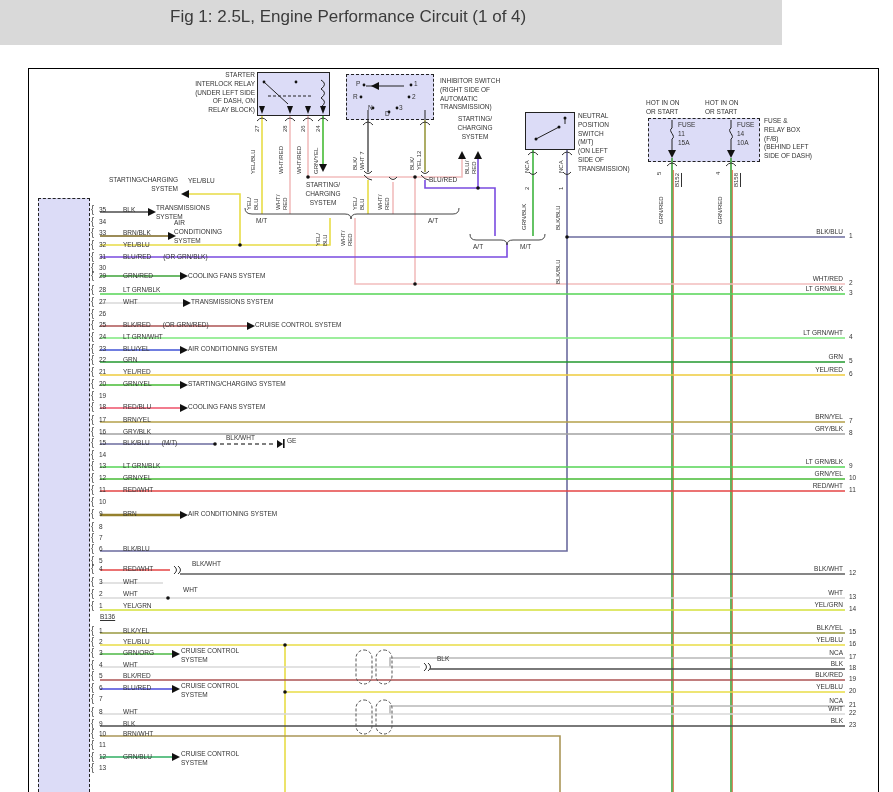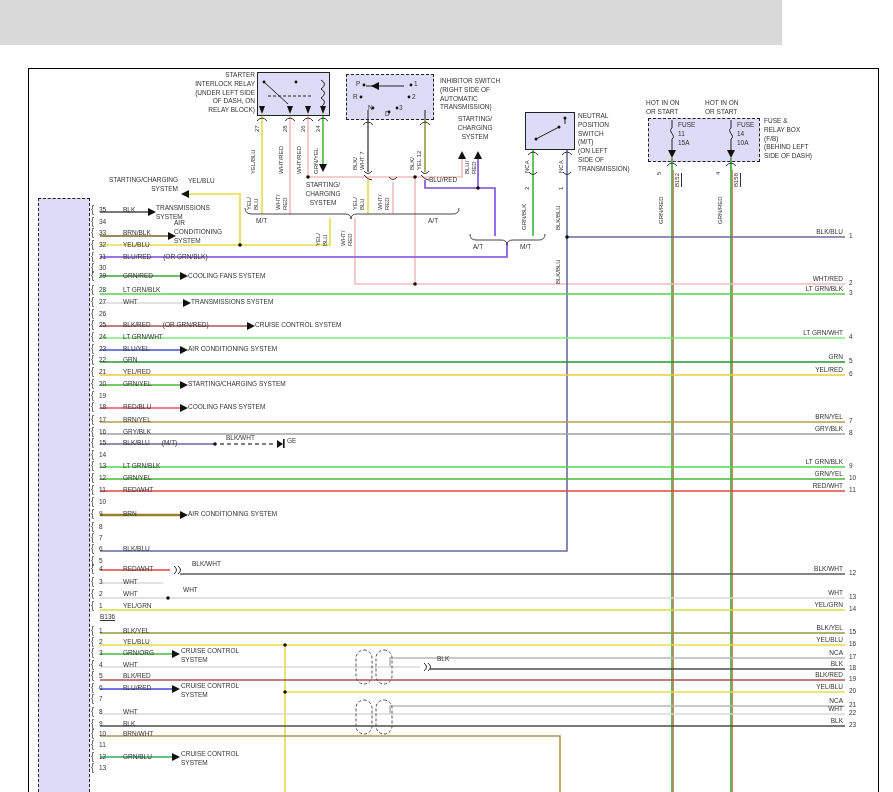--- a/index.html
+++ b/index.html
@@ -23,20 +23,21 @@
   .pinrow .pnote{margin-left:12px;white-space:nowrap;}
   .rl{position:absolute;left:643px;width:200px;text-align:right;font-size:6.5px;color:#333;}
   .rn{position:absolute;left:849px;font-size:6.5px;color:#333;}
   .b136{position:absolute;left:100px;top:613px;font-size:6.5px;color:#333;text-decoration:underline;}
 </style>
 </head>
 <body>
 
 <div id="stage">
   <div class="titlebar"></div>
+  <div class="title">Fig 1: 2.5L, Engine Performance Circuit (1 of 4)</div>
   <div class="frame"></div>
   <div class="leftconn"></div>
 
   <div class="comp" style="left:257px;top:72px;width:73px;height:44px;"></div>
   <div class="comp dash" style="left:346px;top:74px;width:88px;height:46px;"></div>
   <div class="comp" style="left:525px;top:112px;width:50px;height:38px;"></div>
   <div class="comp dash" style="left:648px;top:118px;width:112px;height:44px;"></div>
 
   <div class="lbl" style="left:148px;top:71px;width:107px;text-align:right;">STARTER
 INTERLOCK RELAY

